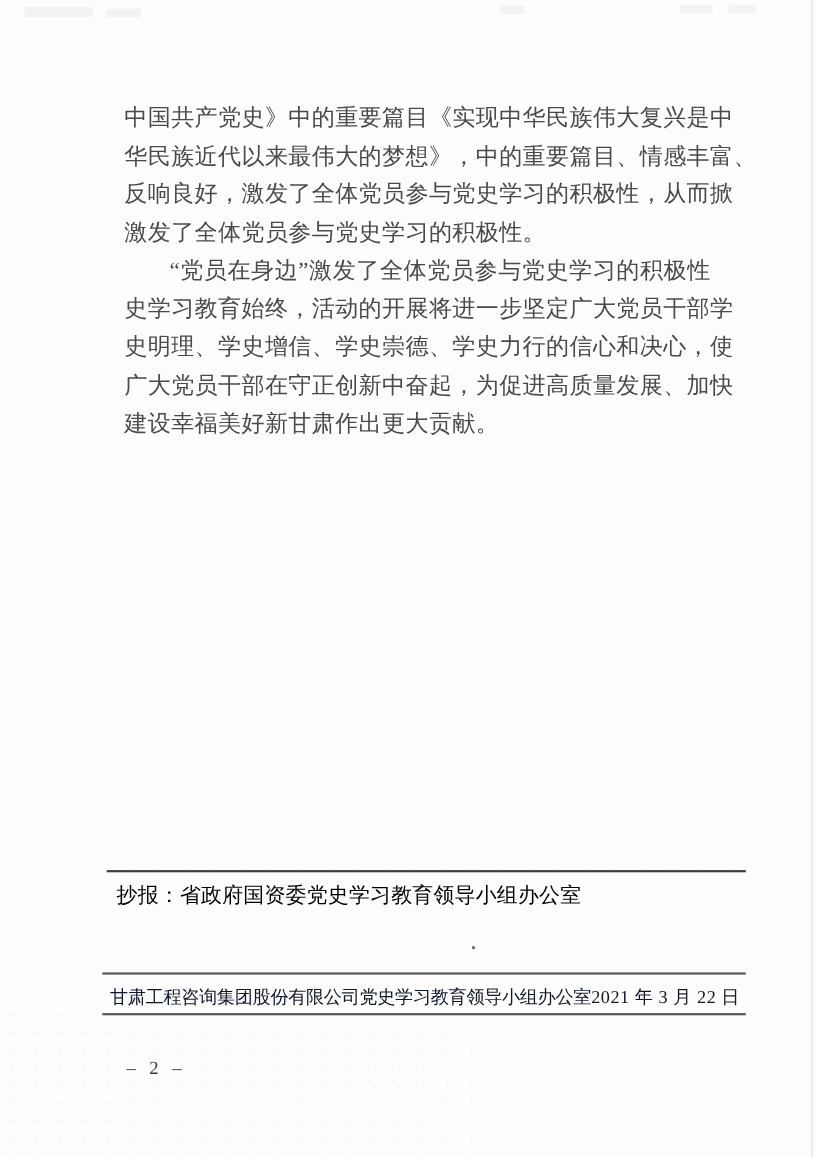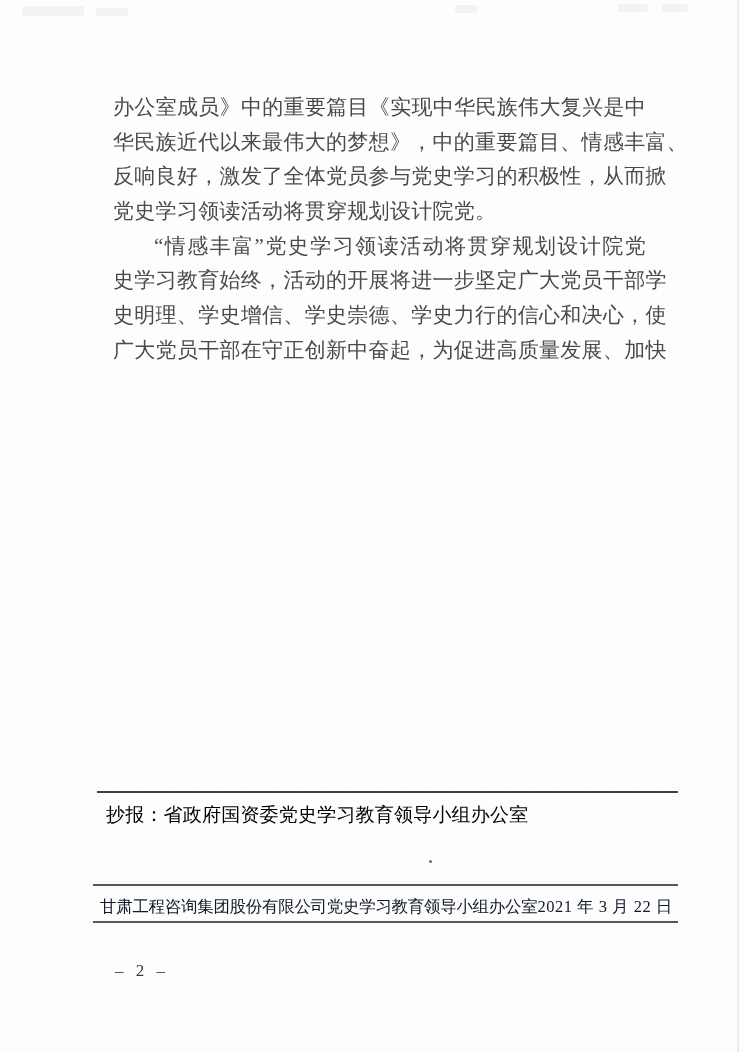--- a/index.html
+++ b/index.html
@@ -151,30 +151,31 @@
   <div class="edge-line-right"></div>
   <div class="smudge s1"></div>
   <div class="smudge s2"></div>
   <div class="smudge s3"></div>
   <div class="smudge s4"></div>
   <div class="smudge s5"></div>
   <div class="ink-dot"></div>
 
   <div class="body-text">
     <div>
-      <div class="bline">办公室成员》中的重要篇目《实现中华民族伟大复兴是中</div>
+      <div class="bline">中国共产党史》中的重要篇目《实现中华民族伟大复兴是中</div>
       <div class="bline">华民族近代以来最伟大的梦想》，中的重要篇目、情感丰富、</div>
       <div class="bline">反响良好，激发了全体党员参与党史学习的积极性，从而掀</div>
-      <div class="bline last">党史学习领读活动将贯穿规划设计院党。</div>
+      <div class="bline last">激发了全体党员参与党史学习的积极性。</div>
     </div>
     <div>
-      <div class="bline indent">“情感丰富”党史学习领读活动将贯穿规划设计院党</div>
+      <div class="bline indent">“党员在身边”激发了全体党员参与党史学习的积极性</div>
       <div class="bline">史学习教育始终，活动的开展将进一步坚定广大党员干部学</div>
       <div class="bline">史明理、学史增信、学史崇德、学史力行的信心和决心，使</div>
       <div class="bline">广大党员干部在守正创新中奋起，为促进高质量发展、加快</div>
+      <div class="bline last">建设幸福美好新甘肃作出更大贡献。</div>
     </div>
   </div>
 
   <div class="rule r1"></div>
   <div class="rule r2"></div>
   <div class="rule r3"></div>
 
   <div class="frow copy-report">
     <span>抄报：</span><span>省政府国资委党史学习教育领导小组办公室</span>
   </div>

